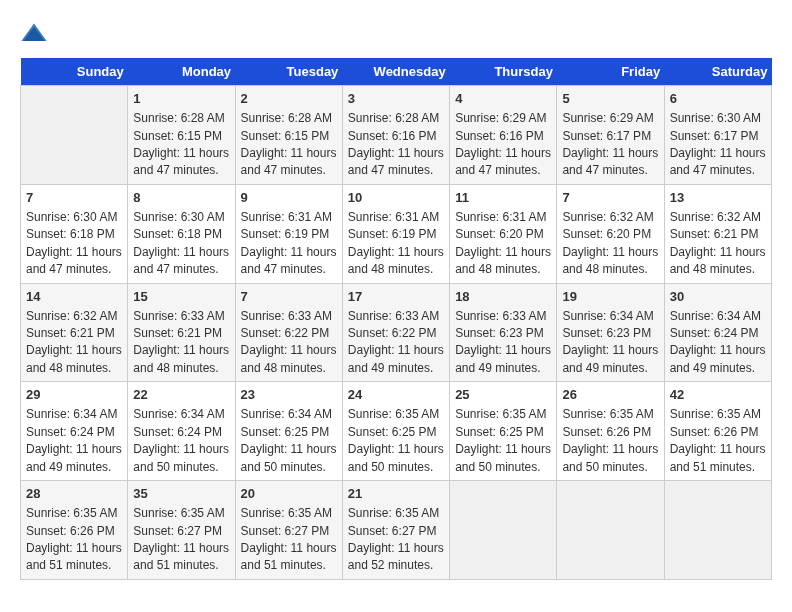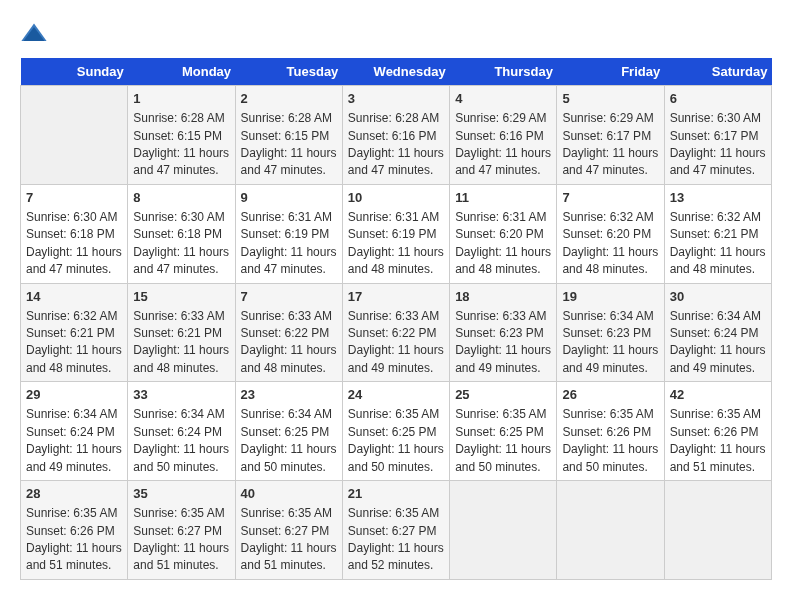--- a/index.html
+++ b/index.html
@@ -252,21 +252,21 @@
         </td>
       </tr>
       <tr>
         <td>
           <span class="day-number">29</span>
           <div class="day-info" style="white-space: pre-line;">Sunrise: 6:34 AM
 Sunset: 6:24 PM
 Daylight: 11 hours and 49 minutes.</div>
         </td>
         <td>
-          <span class="day-number">33</span>
+          <span class="day-number">22</span>
           <div class="day-info" style="white-space: pre-line;">Sunrise: 6:34 AM
 Sunset: 6:24 PM
 Daylight: 11 hours and 50 minutes.</div>
         </td>
         <td>
           <span class="day-number">23</span>
           <div class="day-info" style="white-space: pre-line;">Sunrise: 6:34 AM
 Sunset: 6:25 PM
 Daylight: 11 hours and 50 minutes.</div>
         </td>
@@ -302,21 +302,21 @@
 Sunset: 6:26 PM
 Daylight: 11 hours and 51 minutes.</div>
         </td>
         <td>
           <span class="day-number">35</span>
           <div class="day-info" style="white-space: pre-line;">Sunrise: 6:35 AM
 Sunset: 6:27 PM
 Daylight: 11 hours and 51 minutes.</div>
         </td>
         <td>
-          <span class="day-number">40</span>
+          <span class="day-number">20</span>
           <div class="day-info" style="white-space: pre-line;">Sunrise: 6:35 AM
 Sunset: 6:27 PM
 Daylight: 11 hours and 51 minutes.</div>
         </td>
         <td>
           <span class="day-number">21</span>
           <div class="day-info" style="white-space: pre-line;">Sunrise: 6:35 AM
 Sunset: 6:27 PM
 Daylight: 11 hours and 52 minutes.</div>
         </td>

